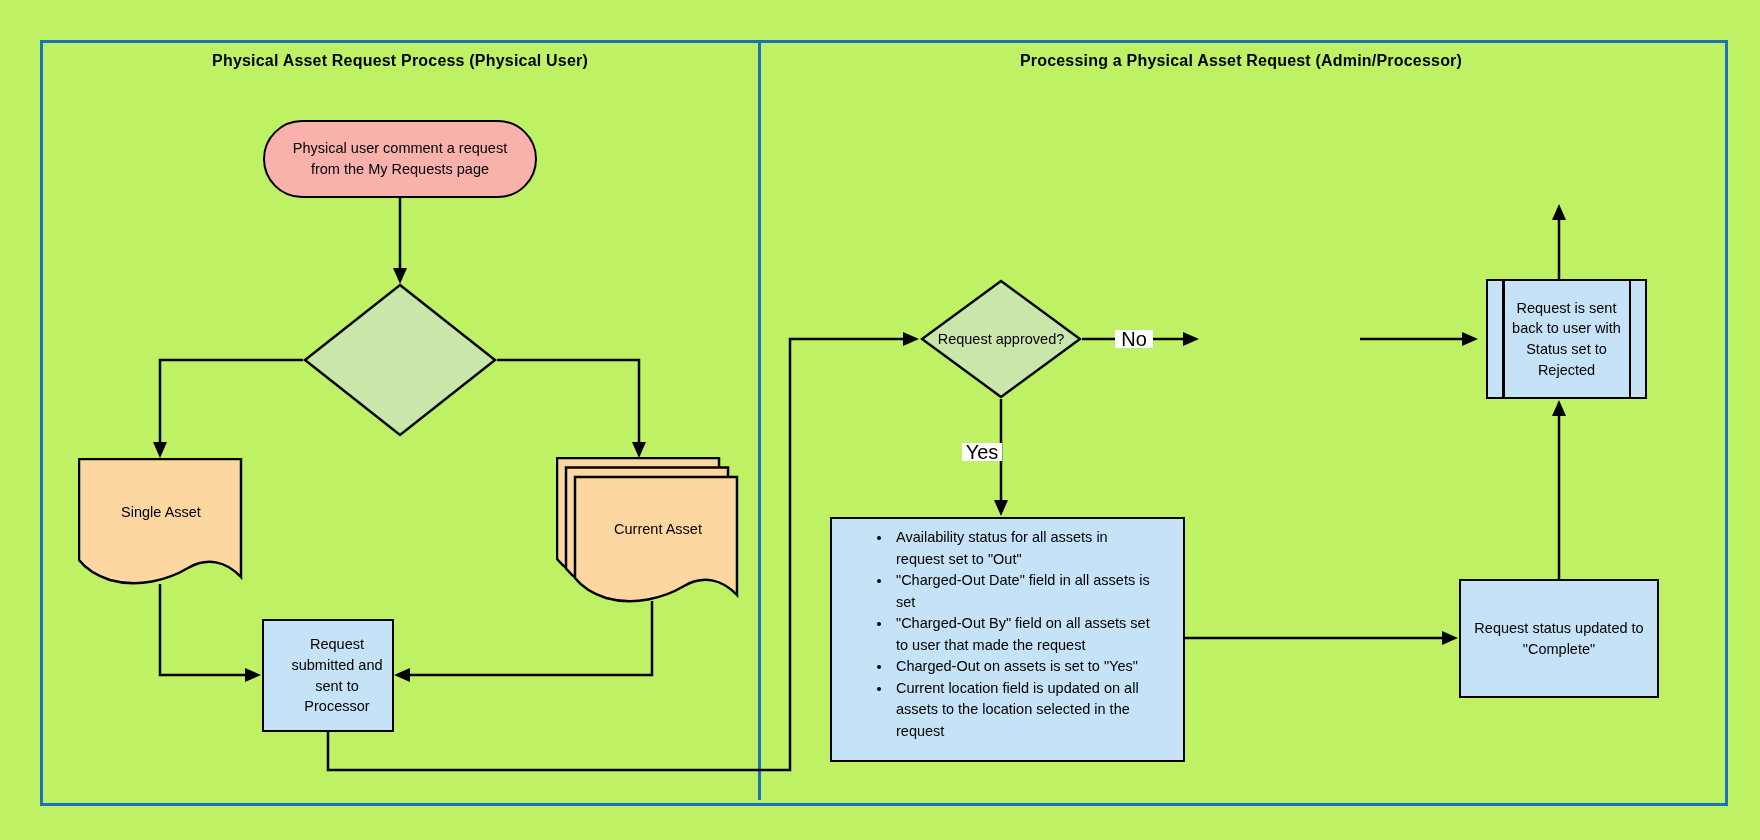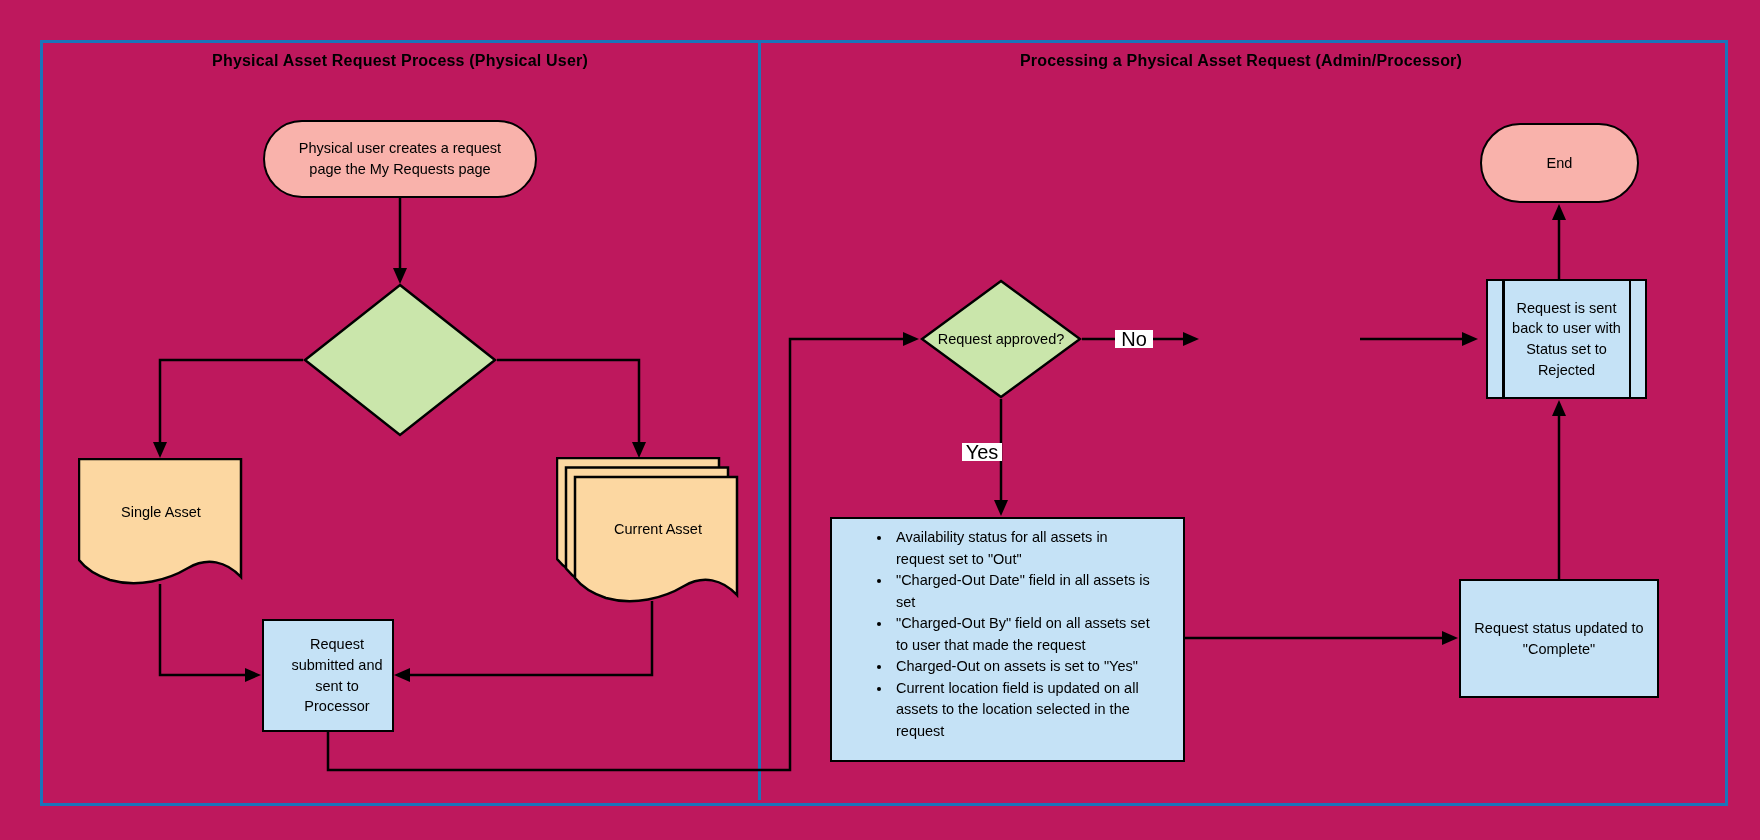--- a/index.html
+++ b/index.html
@@ -1,17 +1,17 @@
 <!DOCTYPE html>
 <html><head>
 <meta charset="utf-8">
 <style>
   html,body{margin:0;padding:0;background:#ffffff;}
   #canvas{
-    position:relative;width:1760px;height:840px;background:#be185d;
+    position:relative;width:1760px;height:840px;background:#bef264;
     font-family:"Liberation Sans","DejaVu Sans",sans-serif;color:#000;
     overflow:hidden;
   }
   .panel-frame{position:absolute;border:3px solid #1b74ba;background:transparent;}
   .panel-divider{position:absolute;background:#1b74ba;}
   .lane-title{
     position:absolute;text-align:center;font-weight:bold;font-size:16px;
     letter-spacing:0.2px;
   }
   .shape{
@@ -98,21 +98,21 @@
     <polygon class="head" points="1001,516 994,500 1008,500"></polygon>
 
     <polyline points="1185,638 1444,638"></polyline>
     <polygon class="head" points="1458,638 1442,631 1442,645"></polygon>
 
     <polyline points="1559,579 1559,415"></polyline>
     <polygon class="head" points="1559,400 1552,416 1566,416"></polygon>
   </svg>
 
   <div class="shape terminator" style="left:263px;top:120px;width:274px;height:78px;">
-    <span>Physical user creates a request page the My Requests page</span>
+    <span>Physical user comment a request from the My Requests page</span>
   </div>
 
   <svg class="shape-svg" style="left:303px;top:283px;" width="194" height="154">
     <polygon points="97,2 192,77 97,152 2,77" fill="#cae6ab" stroke="#000" stroke-width="2.5"></polygon>
   </svg>
 
   <svg class="shape-svg" style="left:78px;top:458px;" width="166" height="134">
     <path d="M1,1 H163 V119 C148,103 129,99 110,110 C90,122 60,130 32,122 C20,118 8,111 1,102 Z" fill="#fcd7a1" stroke="#000" stroke-width="2.5"></path>
   </svg>
   <div class="shape-label" style="left:78px;top:458px;width:166px;height:108px;">Single Asset</div>
@@ -136,23 +136,20 @@
   <div class="edge-label" style="left:1115px;top:330px;width:32px;">No</div>
   <div class="edge-label" style="left:962px;top:443px;width:34px;">Yes</div>
 
 
   <div class="shape predefined" style="left:1479px;top:279px;width:161px;height:120px;padding:0 20px;margin-left:7px;">
     <div class="inner-bar bar-left"></div>
     <div class="inner-bar bar-right"></div>
     <span>Request is sent back to user with Status set to Rejected</span>
   </div>
 
-  <div class="shape terminator" style="left:1480px;top:123px;width:159px;height:80px;">
-    <span>End</span>
-  </div>
 
   <div class="bullet-box" style="left:830px;top:517px;width:355px;height:245px;">
     <ul>
         <li>Availability status for all assets in request set to "Out"</li>
         <li>"Charged-Out Date" field in all assets is set</li>
         <li>"Charged-Out By" field on all assets set to user that made the request</li>
         <li>Charged-Out on assets is set to "Yes"</li>
         <li>Current location field is updated on all assets to the location selected in the request</li>
       </ul>
   </div>

